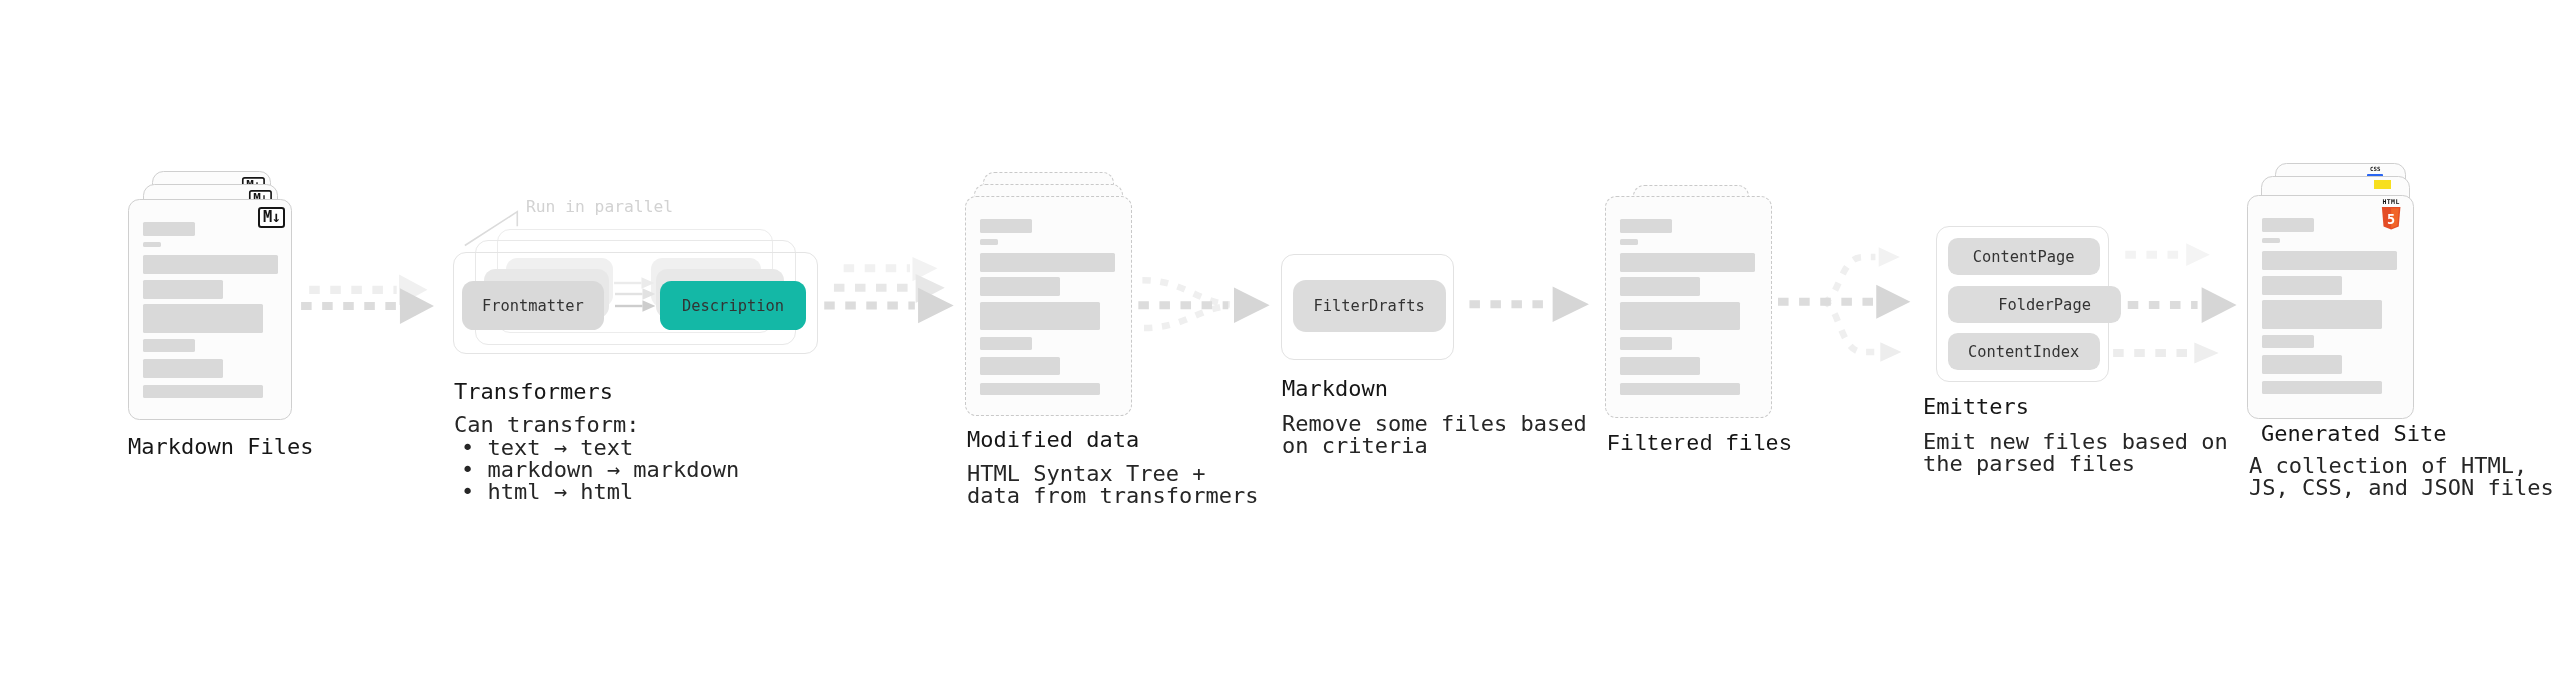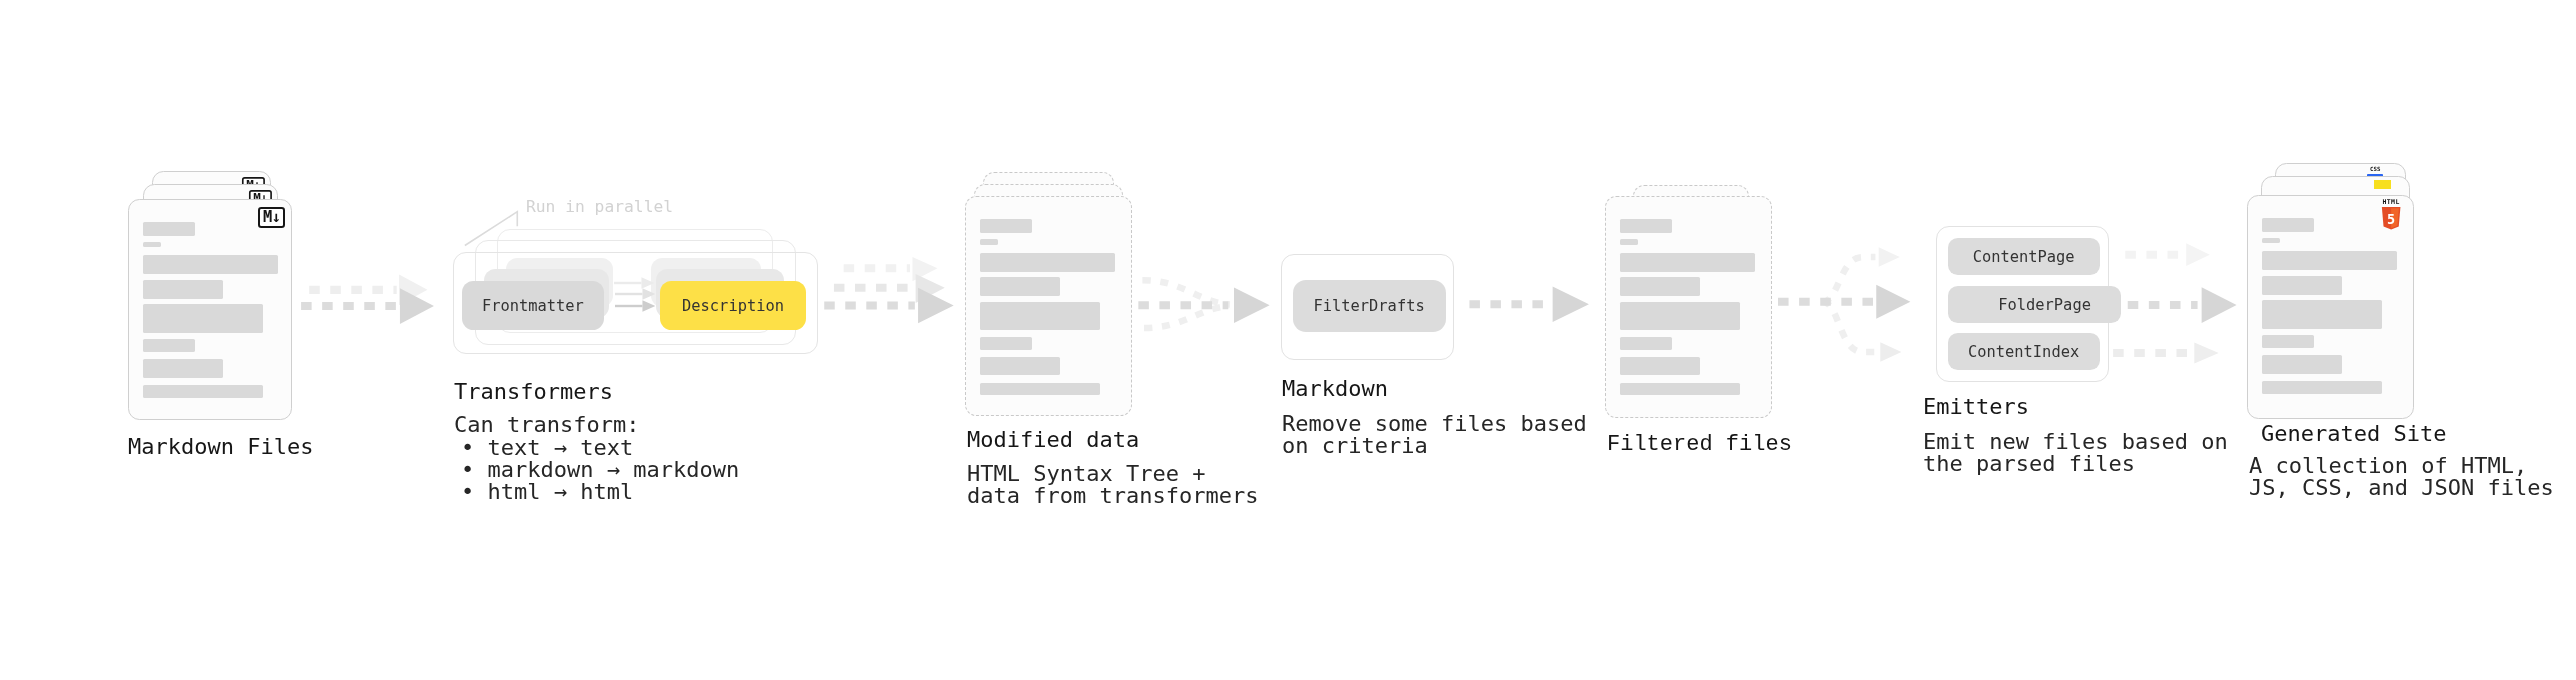--- a/index.html
+++ b/index.html
@@ -96,21 +96,21 @@
     <div class="tf-panel" style="left:22px;top:11.4px;width:321px;height:105px;border-color:#e8e8e8;">
       <span class="tf-chip l" style="background:#e8e8e8;"></span>
       <span class="tf-chip r" style="background:#e8e8e8;"></span>
       <svg class="mini-arrow" width="42" height="18" viewBox="0 0 52 22">
         <line x1="0" y1="11" x2="34" y2="11" stroke="#e2e2e2" stroke-width="3"></line>
         <polygon points="34,4 50,11 34,18" fill="#e2e2e2"></polygon>
       </svg>
     </div>
     <div class="tf-panel" style="left:0;top:23px;width:365px;height:102px;">
       <span class="tf-chip l" style="background:#d9d9d9;">Frontmatter</span>
-      <span class="tf-chip r" style="background:#fde047;">Description</span>
+      <span class="tf-chip r" style="background:#14b8a6;">Description</span>
       <svg class="mini-arrow" width="42" height="18" viewBox="0 0 52 22">
         <line x1="0" y1="11" x2="34" y2="11" stroke="#cdcdcd" stroke-width="3"></line>
         <polygon points="34,4 50,11 34,18" fill="#cdcdcd"></polygon>
       </svg>
     </div>
   </div>
   <div class="title" style="left:454px;top:379px;">Transformers</div>
   <div class="subtext" style="left:454px;top:414px;">Can transform:</div>
   <div class="subtext" style="left:461px;top:437px;">• text → text</div>
   <div class="subtext" style="left:461px;top:459px;">• markdown → markdown</div>

